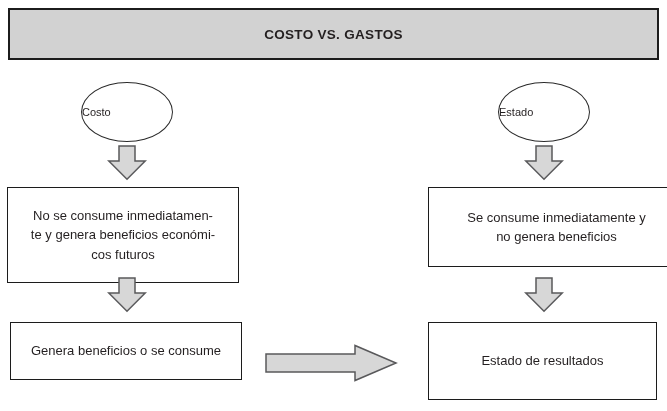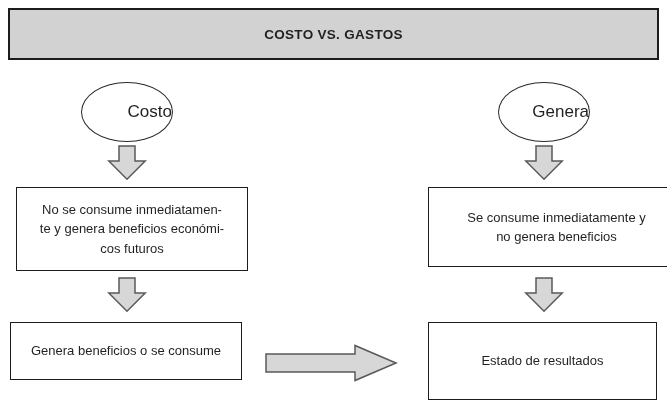--- a/index.html
+++ b/index.html
@@ -25,37 +25,37 @@
     font-weight: bold;
     font-size: 13.5px;
     letter-spacing: 0.3px;
   }
   .oval {
     position: absolute;
     width: 92px; height: 60px;
     border: 1.4px solid #2b2b2b;
     border-radius: 50%;
     background: var(--color-box-bg, #ffffff);
-    display: flex; align-items: center; justify-content: flex-end;
-    font-size: 17px;
+    display: flex; align-items: center; justify-content: flex-start;
+    font-size: 11px;
   }
   .oval-costo { left: 81px; top: 82px; }
   .oval-gasto { left: 498px; top: 82px; }
   .box {
     position: absolute;
     border: 1.5px solid var(--color-border, #1c1c1c);
     background: var(--color-box-bg, #ffffff);
     display: flex; align-items: center; justify-content: center;
     text-align: center;
     font-size: 13px;
     line-height: 1.5;
     white-space: pre-line;
     padding: 2px 6px;
   }
-  .box-left-top     { left: 16px;  top: 187px; width: 232px; height: 84px; }
+  .box-left-top     { left: 7px;  top: 187px; width: 232px; height: 96px; }
   .box-right-top    { left: 428px; top: 187px; width: 257px; height: 80px; }
   .box-left-bottom  { left: 10px;  top: 322px; width: 232px; height: 58px; }
   .box-right-bottom { left: 428px; top: 322px; width: 229px; height: 78px; justify-content: center; }
   .arrow { position: absolute; line-height: 0; }
   .arrow svg { display: block; }
   .arrow polygon {
     fill: var(--color-arrow-fill, #d7d7d7);
     stroke: var(--color-arrow-stroke, #59595b);
     stroke-width: 1.5;
     stroke-linejoin: miter;
@@ -73,21 +73,21 @@
 
   <div class="title-bar">
     <span>COSTO VS. GASTOS</span>
   </div>
 
   <div class="oval oval-costo">
     <span>Costo</span>
   </div>
 
   <div class="oval oval-gasto">
-    <span>Genera</span>
+    <span>Estado</span>
   </div>
 
   <div class="arrow arrow-left-1">
     <svg width="40" height="36" viewBox="0 0 40 36" aria-hidden="true">
       <polygon points="12,1 28,1 28,16 38.2,16 20,34.2 1.8,16 12,16"></polygon>
     </svg>
   </div>
 
   <div class="arrow arrow-right-1">
     <svg width="40" height="36" viewBox="0 0 40 36" aria-hidden="true">

